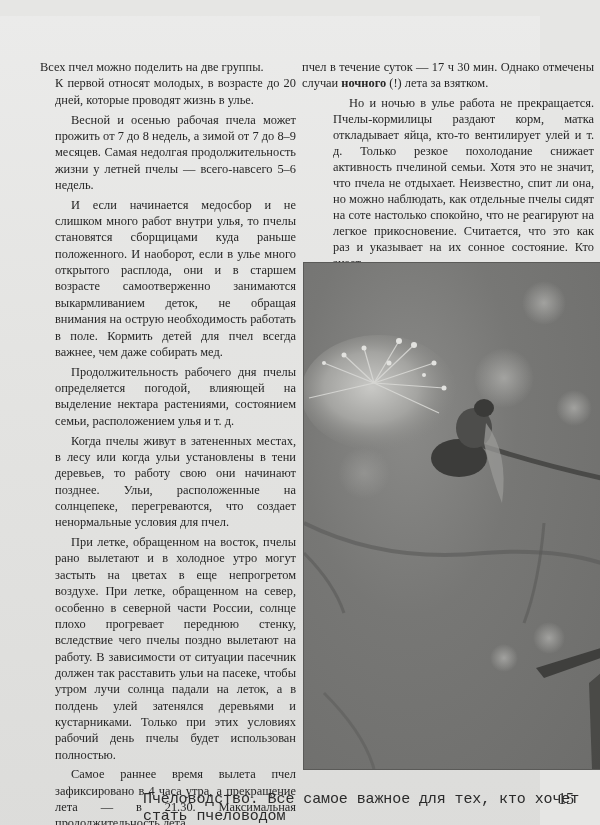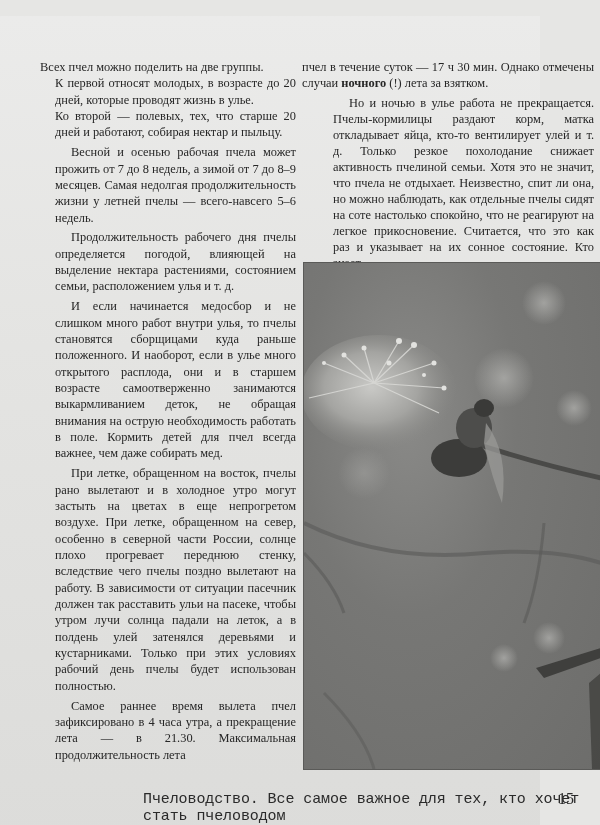--- a/index.html
+++ b/index.html
@@ -46,24 +46,24 @@
   }
 </style>
 </head>
 <body>
 
 <div class="page">
 
   <div class="col-left">
     <p class="indent">Всех пчел можно поделить на две группы.</p>
     <p style="margin-top:0">К первой относят молодых, в возрасте до 20 дней, которые проводят жизнь в улье.</p>
-    <p style="margin-top:0">Ко второй — полевых, тех, что старше 20 дней и работают, собирая нектар и пыльцу.</p>
     <p class="indent">Весной и осенью рабочая пчела может прожить от 7 до 8 недель, а зимой от 7 до 8–9 месяцев. Самая недолгая продолжительность жизни у летней пчелы — всего-навсего 5–6 недель.</p>
+    <p class="indent">И если начинается медосбор и не слишком много работ внутри улья, то пчелы становятся сборщицами куда раньше положенного. И наоборот, если в улье много открытого расплода, они и в старшем возрасте самоотверженно занимаются выкармливанием деток, не обращая внимания на острую необходимость работать в поле. Кормить детей для пчел всегда важнее, чем даже собирать мед.</p>
     <p class="indent">Продолжительность рабочего дня пчелы определяется погодой, влияющей на выделение нектара растениями, состоянием семьи, расположением улья и т. д.</p>
-    <p class="indent">И если начинается медосбор и не слишком много работ внутри улья, то пчелы становятся сборщицами куда раньше положенного. И наоборот, если в улье много открытого расплода, они и в старшем возрасте самоотверженно занимаются выкармливанием деток, не обращая внимания на острую необходимость работать в поле. Кормить детей для пчел всегда важнее, чем даже собирать мед.</p>
+    <p class="indent">Когда пчелы живут в затененных местах, в лесу или когда ульи установлены в тени деревьев, то работу свою они начинают позднее. Ульи, расположенные на солнцепеке, перегреваются, что создает ненормальные условия для пчел.</p>
     <p class="indent">При летке, обращенном на восток, пчелы рано вылетают и в холодное утро могут застыть на цветах в еще непрогретом воздухе. При летке, обращенном на север, особенно в северной части России, солнце плохо прогревает переднюю стенку, вследствие чего пчелы поздно вылетают на работу. В зависимости от ситуации пасечник должен так расставить ульи на пасеке, чтобы утром лучи солнца падали на леток, а в полдень улей затенялся деревьями и кустарниками. Только при этих условиях рабочий день пчелы будет использован полностью.</p>
     <p class="indent">Самое раннее время вылета пчел зафиксировано в 4 часа утра, а прекращение лета — в 21.30. Максимальная продолжительность лета</p>
   </div>
 
   <div class="col-right">
     <p><span>пчел в течение суток — 17 ч 30 мин. Однако отмечены случаи </span><b>ночного</b><span> (!) лета за взятком.</span></p>
     <p class="indent">Но и ночью в улье работа не прекращается. Пчелы-кормилицы раздают корм, матка откладывает яйца, кто-то вентилирует улей и т. д. Только резкое похолодание снижает активность пчелиной семьи. Хотя это не значит, что пчела не отдыхает. Неизвестно, спит ли она, но можно наблюдать, как отдельные пчелы сидят на соте настолько спокойно, что не реагируют на легкое прикосновение. Считается, что это как раз и указывает на их сонное состояние. Кто знает...</p>
   </div>
 
   <div class="photo" title="Черно-белая фотография: пчела на цветущей сережке ивы">

